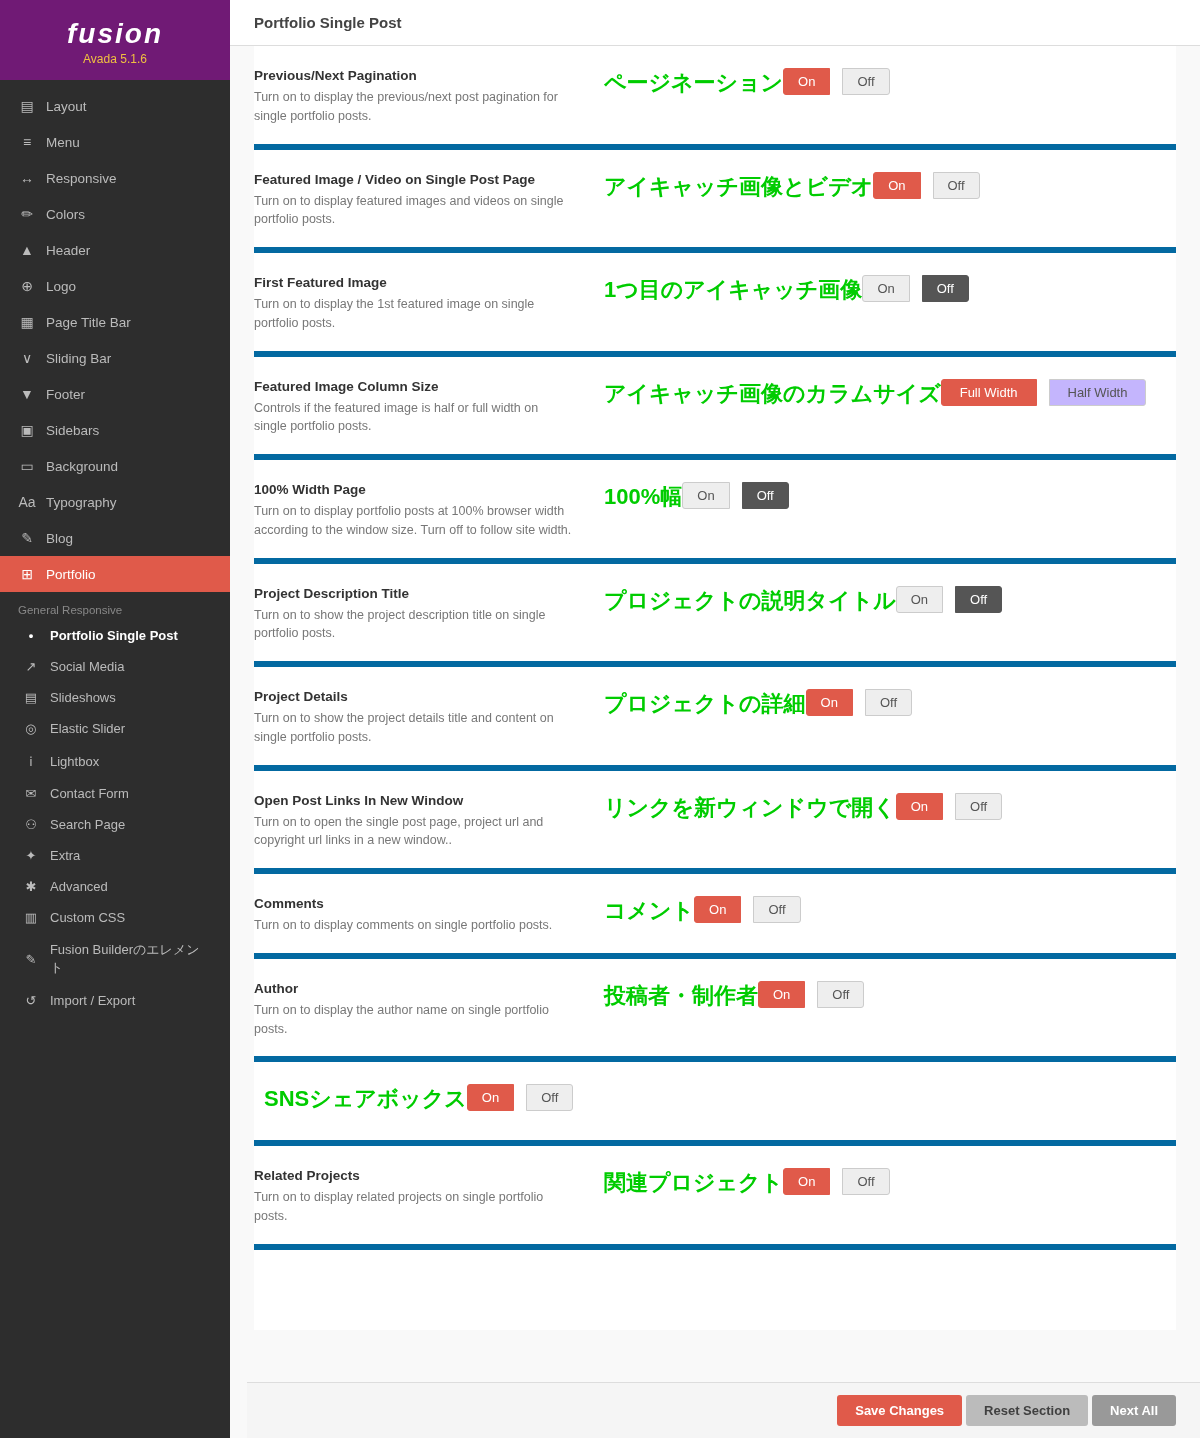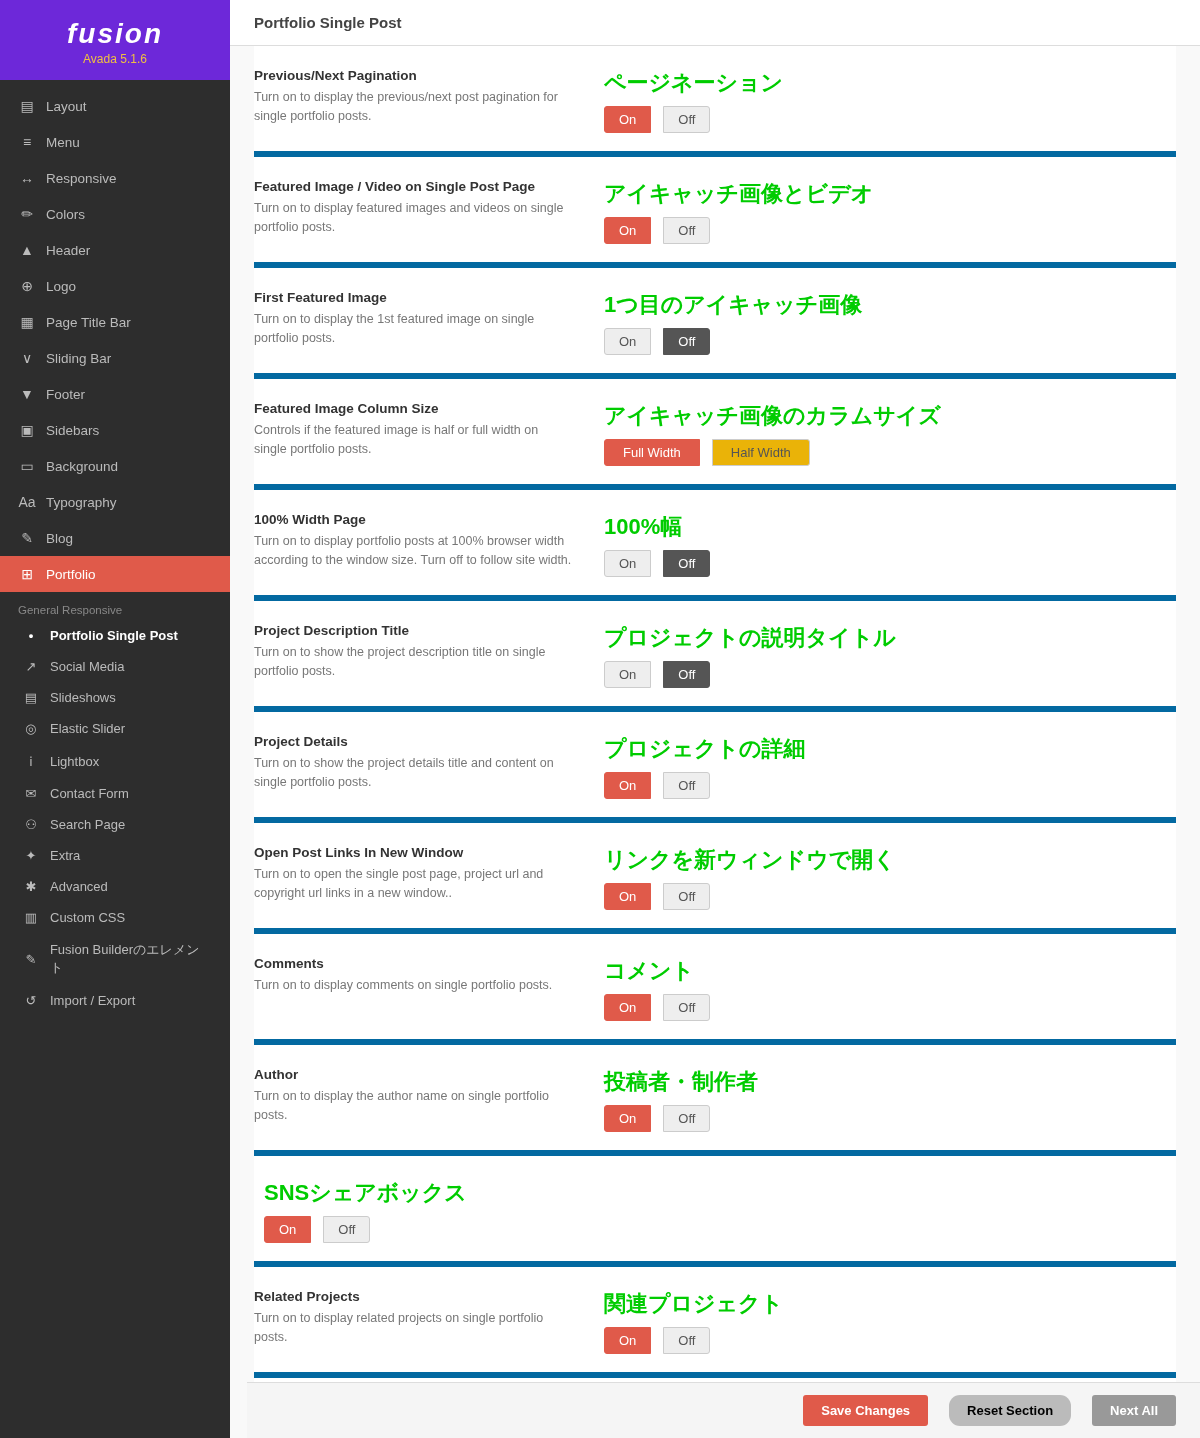--- a/index.html
+++ b/index.html
@@ -8,21 +8,21 @@
     
     .sidebar {
       width: 230px;
       min-height: 1438px;
       background: #2d2d2d;
       flex-shrink: 0;
       display: flex;
       flex-direction: column;
     }
     .sidebar-logo {
-      background: #6d28d9;
+      background: #701a75;
       padding: 18px 0 14px 0;
       text-align: center;
     }
     .sidebar-logo .logo-text {
       color: white;
       font-size: 28px;
       font-style: italic;
       font-weight: bold;
       letter-spacing: 2px;
     }
@@ -114,21 +114,21 @@
       margin-bottom: 5px;
     }
     .settings-desc {
       font-size: 12.5px;
       color: #777;
       line-height: 1.5;
     }
     .settings-right {
       flex: 1;
       display: flex;
-      flex-direction: column;
+      flex-direction: row;
       align-items: flex-start;
       padding-left: 10px;
     }
     .japanese-label {
       color: #00cc00;
       font-size: 22px;
       font-weight: bold;
       margin-bottom: 8px;
       white-space: nowrap;
     }
@@ -155,21 +155,21 @@
       border-color: #555;
     }
     .toggle-btn:first-child { border-radius: 3px 0 0 3px; }
     .toggle-btn:last-child { border-radius: 0 3px 3px 0; }
 
     .wide-toggle-btn {
       padding: 5px 18px;
       font-size: 13px;
       border: 1px solid #ccc;
       cursor: pointer;
-      background: #eab308;
+      background: #c4b5fd;
       color: #555;
     }
     .wide-toggle-btn.active {
       background: #e05a4a;
       color: #fff;
       border-color: #e05a4a;
     }
     .wide-toggle-btn:first-child { border-radius: 3px 0 0 3px; }
     .wide-toggle-btn:last-child { border-radius: 0 3px 3px 0; }
 
@@ -177,33 +177,33 @@
     .footer-bar {
       position: fixed;
       bottom: 0;
       left: 247px;
       right: 0;
       background: #f5f5f5;
       border-top: 1px solid #ddd;
       padding: 12px 24px;
       display: flex;
       justify-content: flex-end;
-      gap: 21px;
+      gap: 4px;
       z-index: 100;
     }
     .footer-btn {
       padding: 8px 18px;
       font-size: 13px;
       border: none;
       border-radius: 3px;
       cursor: pointer;
       font-weight: bold;
     }
     .btn-save { background: #e05a4a; color: #fff; }
-    .btn-reset-section { background: #bbb; color: #000000; border-radius: 11px; }
+    .btn-reset-section { background: #bbb; color: #404040; }
     .btn-reset-all { background: #999; color: #fff; }
 
     .content-wrapper {
       padding: 0 0 80px 0;
     }
   </style>
 </head>
 <body>
 
 <div class="sidebar">

